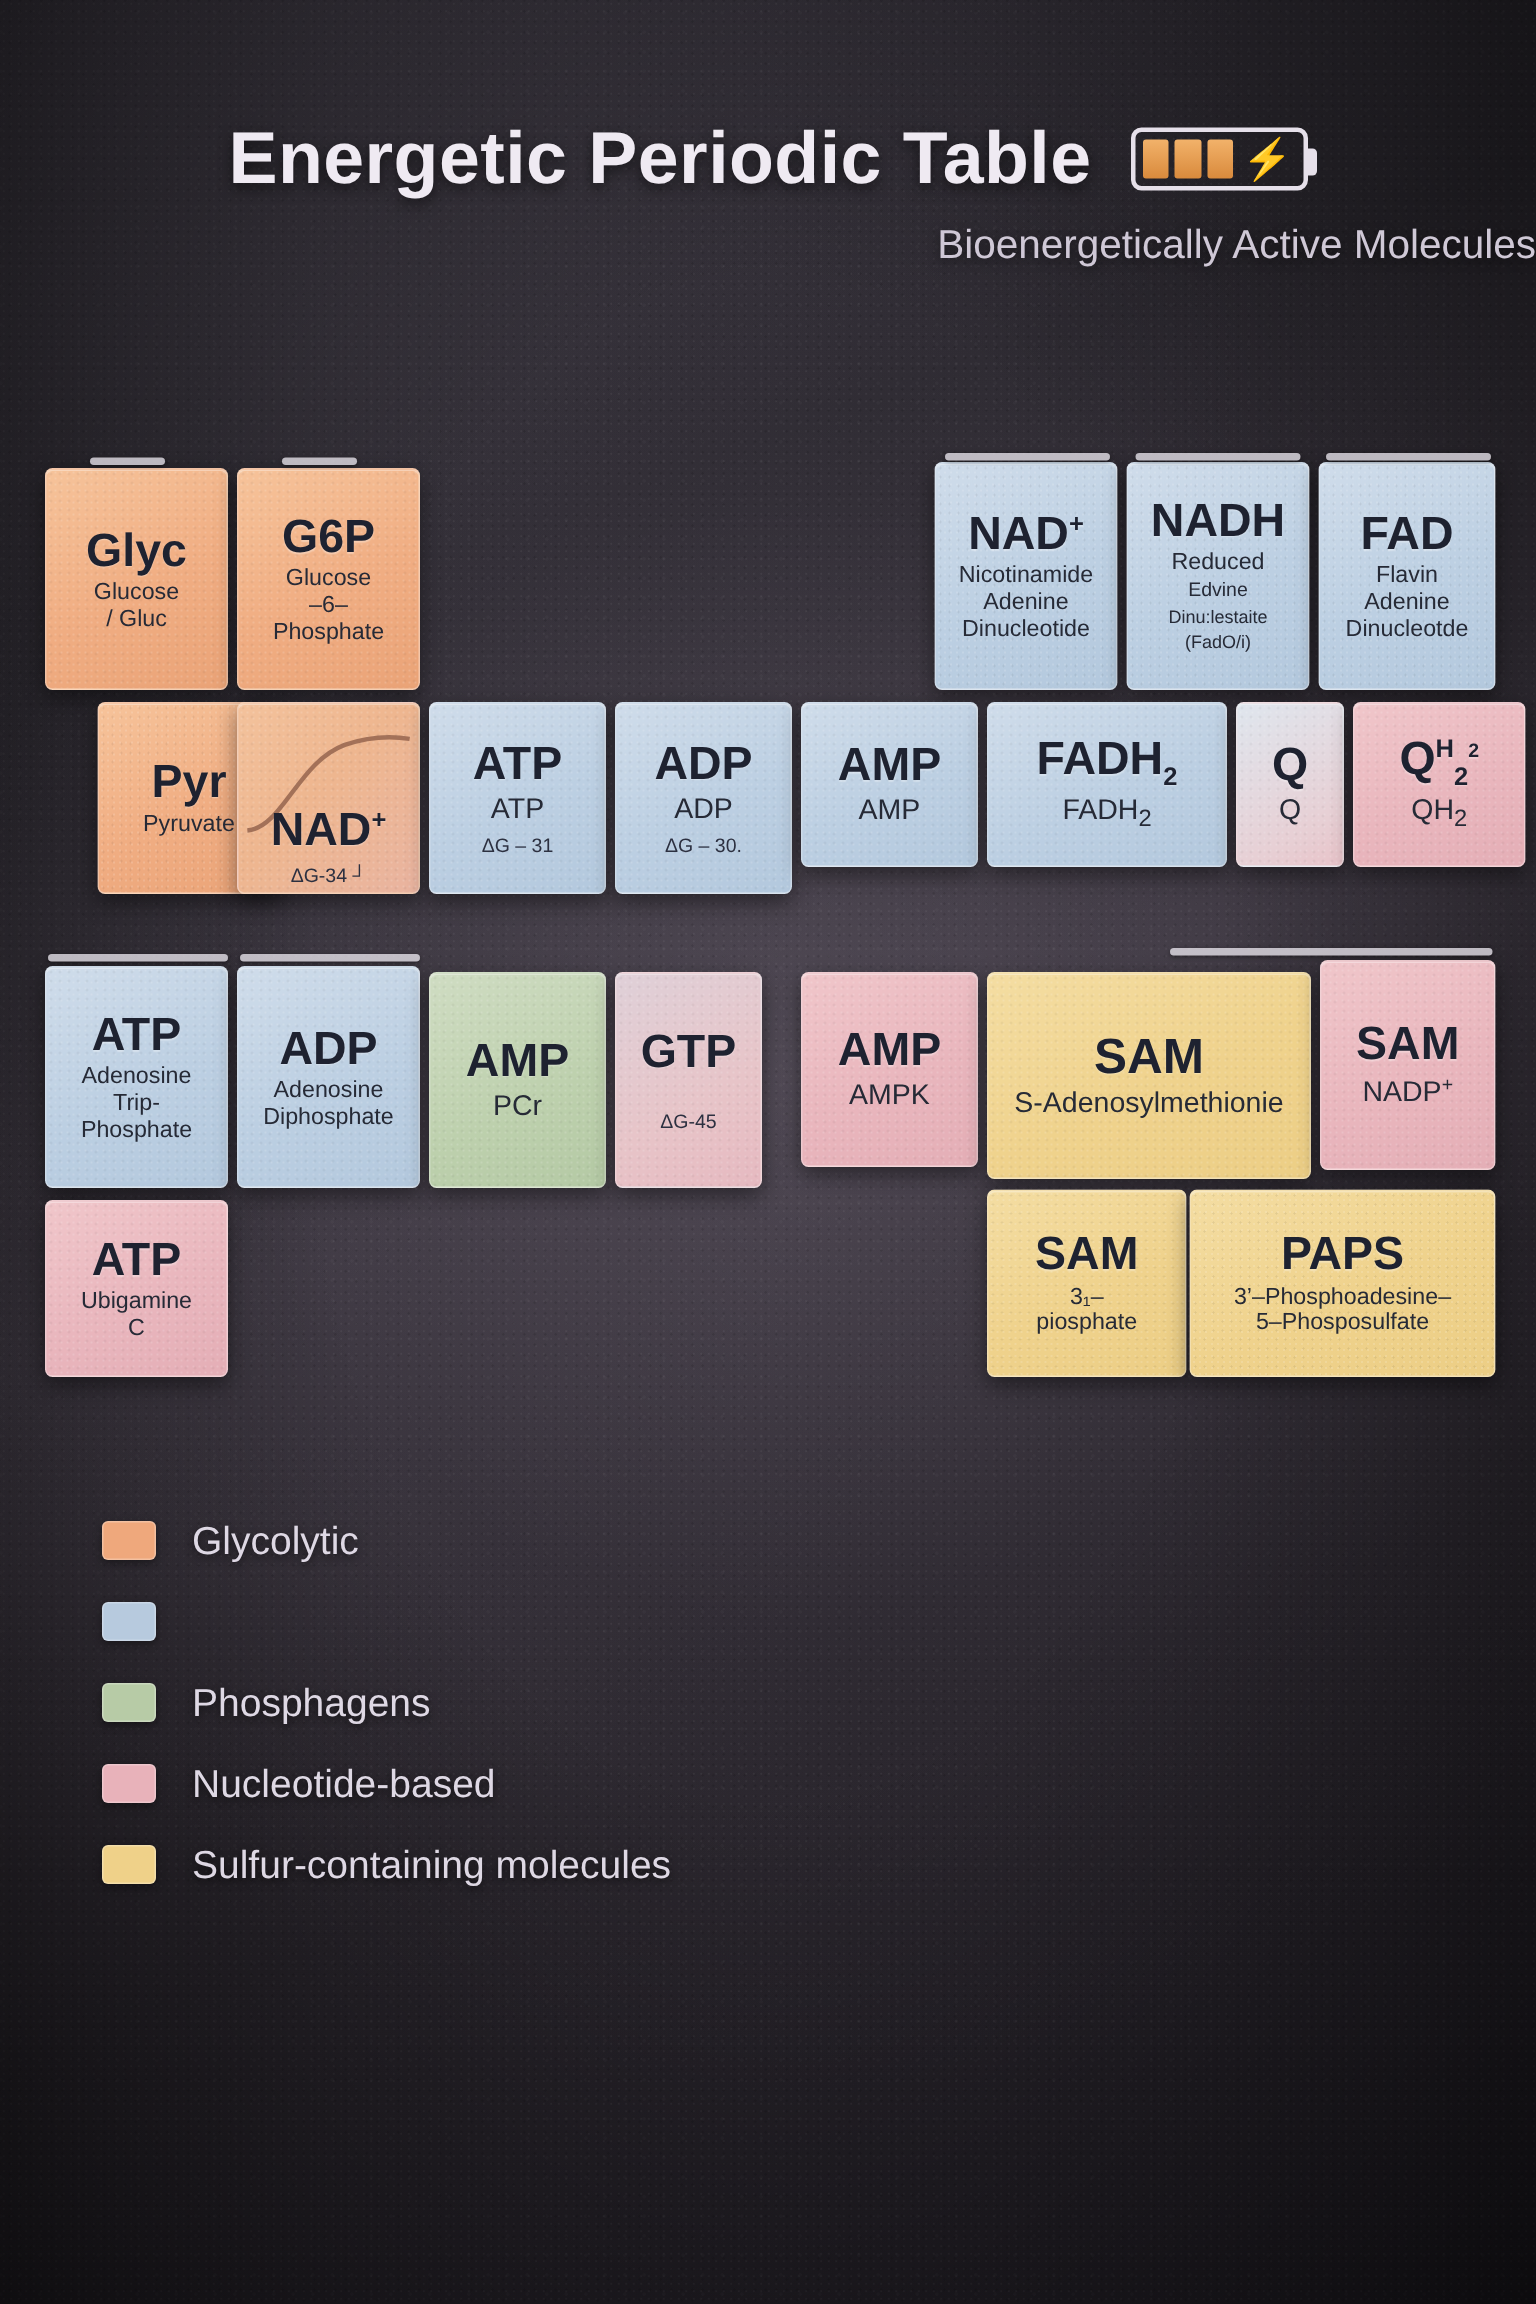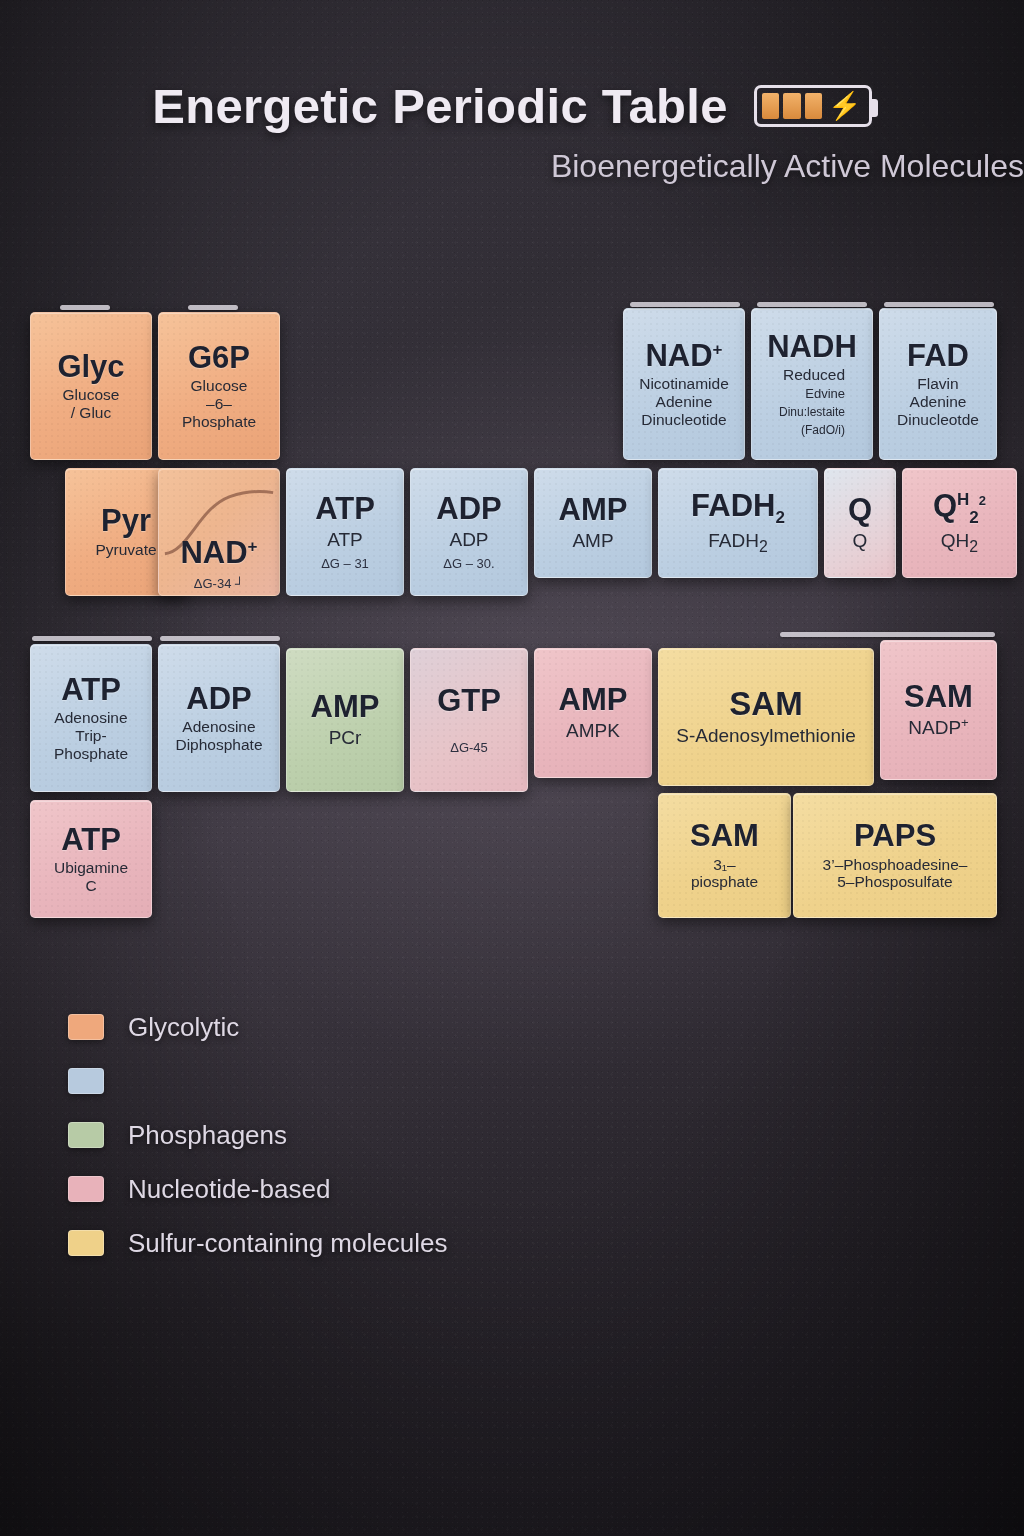--- a/index.html
+++ b/index.html
@@ -61,21 +61,21 @@
   }
   #title {
     font-size: 49px;
     font-weight: bold;
     color: #efeaf2;
     letter-spacing: .3px;
     text-shadow: 0 3px 9px rgba(0,0,0,.55);
   }
   #subtitle {
     margin-top: 14px;
-    font-size: 32px;
+    font-size: 27px;
     color: #cfc8d6;
     text-shadow: 0 2px 7px rgba(0,0,0,.5);
   }
   .battery {
     width: 118px;
     height: 42px;
     border: 3px solid #e6e0ea;
     border-radius: 7px;
     display: flex;
     align-items: center;
@@ -250,21 +250,21 @@
     <div class="tile c-gly" style="left:158px; top:312px; width:122px; height:148px;">
       <div class="sym">G6P</div>
       <div class="nm">Glucose<br>–6–<br>Phosphate</div>
     </div>
 
     <div class="tile c-ox" style="left:623px; top:308px; width:122px; height:152px;">
       <div class="sym">NAD<sup>+</sup></div>
       <div class="nm">Nicotinamide<br>Adenine<br>Dinucleotide</div>
     </div>
 
-    <div class="tile c-ox" style="left:751px; top:308px; width:122px; height:152px;text-align:right;">
+    <div class="tile c-ox" style="left:751px; top:308px; width:122px; height:152px;">
       <div class="sym">NADH</div>
       <div class="nm">Reduced<br><span style="font-size:13px">Edvine</span><br><span style="font-size:12px">Dinu:lestaite</span><br><span style="font-size:12px">(FadO/i)</span></div>
     </div>
 
     <div class="tile c-ox" style="left:879px; top:308px; width:118px; height:152px;">
       <div class="sym">FAD</div>
       <div class="nm">Flavin<br>Adenine<br>Dinucleotde</div>
     </div>
 
     <div class="tile c-gly" style="left:30px; top:468px; width:122px; height:128px;margin-left:35px;">
@@ -320,21 +320,21 @@
     <div class="tile c-ox" style="left:158px; top:644px; width:122px; height:148px;">
       <div class="sym">ADP</div>
       <div class="nm">Adenosine<br>Diphosphate</div>
     </div>
 
     <div class="tile c-ph" style="left:286px; top:648px; width:118px; height:144px;">
       <div class="sym">AMP</div>
       <div class="nm big">PCr</div>
     </div>
 
-    <div class="tile c-mix-np" style="left:410px; top:648px; width:118px; height:144px;">
+    <div class="tile c-mix-np" style="left:410px; top:648px; width:98px; height:144px;">
       <div class="sym">GTP</div>
       <div class="dg" style="margin-top:24px">ΔG-45</div>
     </div>
 
     <div class="tile c-nuc" style="left:534px; top:648px; width:118px; height:130px;">
       <div class="sym">AMP</div>
       <div class="nm big">AMPK</div>
     </div>
 
     <div class="tile c-sul" style="left:658px; top:648px; width:216px; height:138px;">

